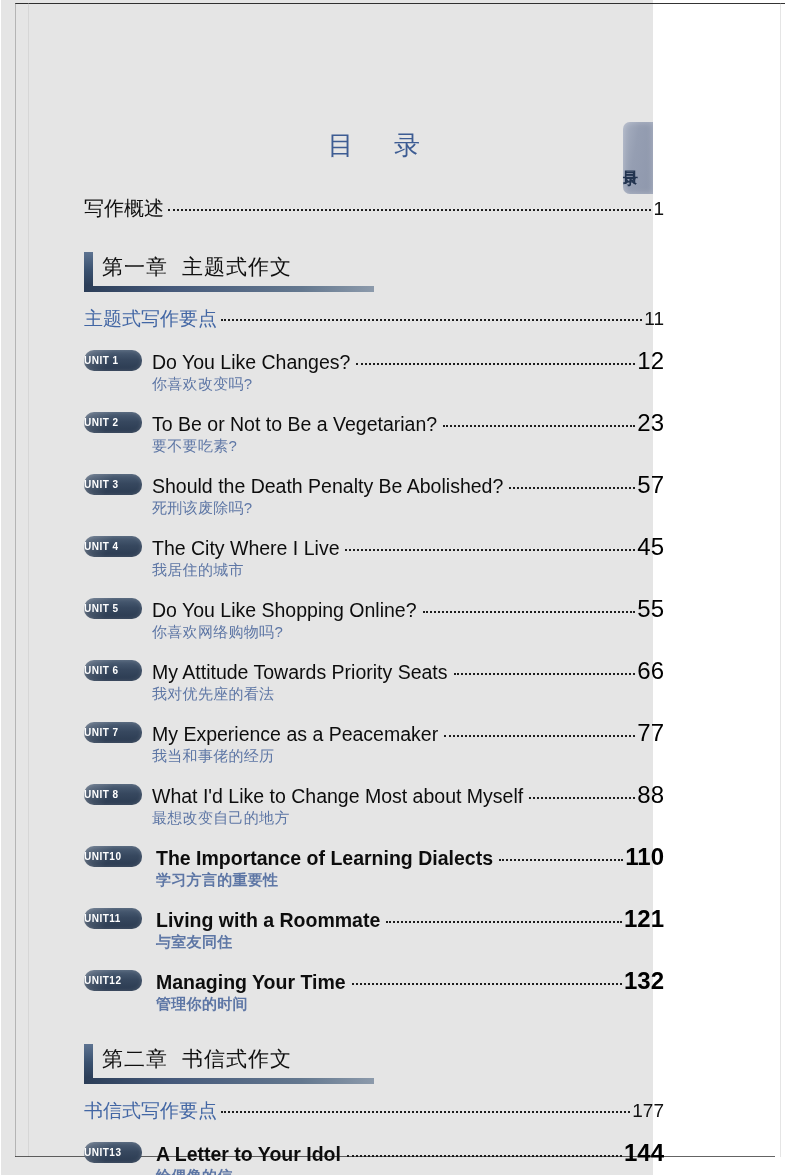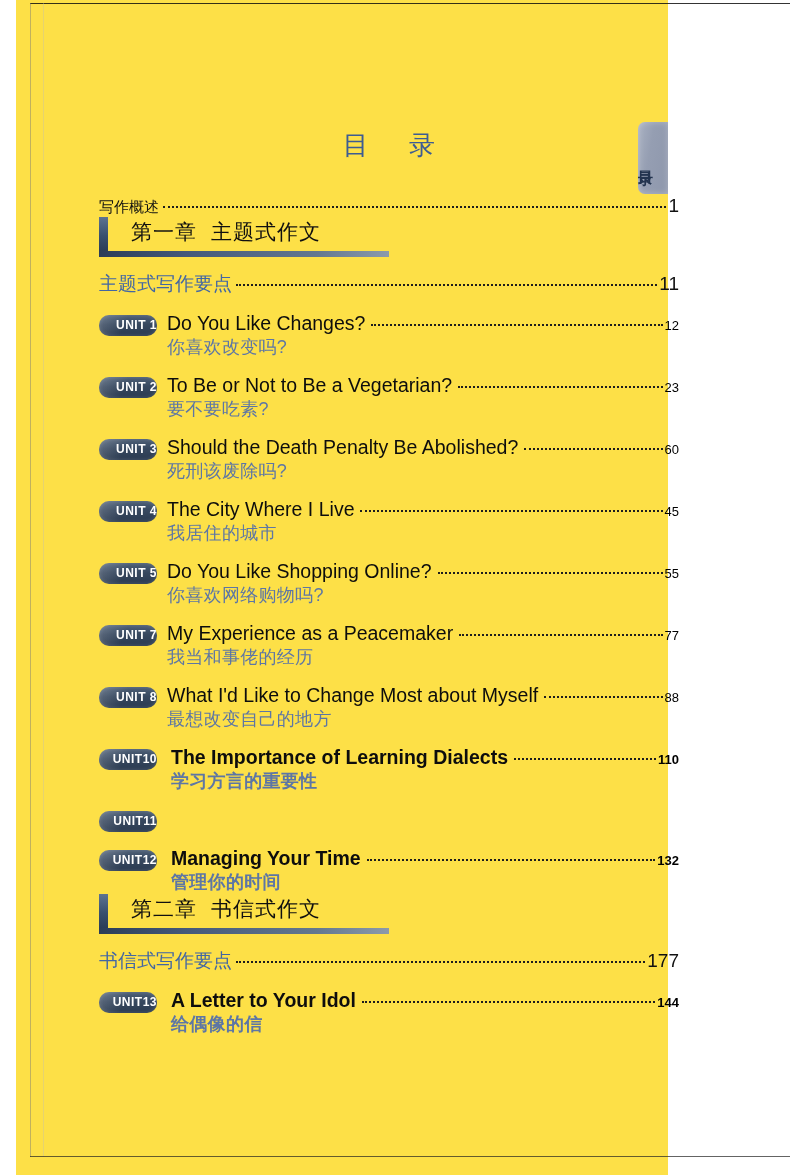--- a/index.html
+++ b/index.html
@@ -11,23 +11,23 @@
     width: 790px;
     height: 1175px;
     font-family: "Liberation Sans", "DejaVu Sans", sans-serif;
     position: relative;
     overflow: hidden;
   }
 
   
   #page {
     position: absolute;
-    left: 16px; top: 0;
+    left: 1px; top: 0;
     width: 652px; height: 1175px;
-    background: #fde047;
+    background: #e5e5e5;
     box-sizing: border-box;
   }
   .page-border-top    { position:absolute; left:14px;  top:3px;    width:770px; height:1px; background:#111; opacity:.85; }
   .page-border-bottom { position:absolute; left:14px;  top:1156px; width:760px; height:1px; background:#222; opacity:.7; }
   .page-border-left   { position:absolute; left:14px;  top:3px;    width:1px;   height:1154px; background:#777; opacity:.45; }
   .page-border-left2  { position:absolute; left:27px;  top:3px;    width:1px;   height:1154px; background:#bbb; opacity:.35; }
   .page-border-right  { position:absolute; left:779px; top:3px;    width:1px;   height:1154px; background:#aaa; opacity:.3; }
 
   
   #side-tab {
@@ -95,27 +95,28 @@
     color: #111;
     font-size: 19px;
     font-family: "Liberation Sans", sans-serif;
   }
 
   
   #preface {
     margin-top: 32px;
     font-size: 19px;
   }
-  #preface .lbl { color: #111; font-size: 15px; }
+  #preface .lbl { color: #111; font-size: 20px; }
 
   
   .chapter {
     position: relative;
+    margin-top: 30px;
     margin-bottom: 6px;
-    padding-left: 32px;
+    padding-left: 18px;
     height: 40px;
   }
   .chapter .bar-v {
     position: absolute;
     left: 0; top: 0;
     width: 9px; height: 34px;
     background: linear-gradient(180deg,#5d7391 0%,#39506e 55%,#2b3d57 100%);
   }
   .chapter .bar-h {
     position: absolute;
@@ -153,23 +154,23 @@
   .badge {
     flex: 0 0 auto;
     width: 58px;
     height: 21px;
     margin-top: 3px;
     border-radius: 10px;
     background:
       linear-gradient(115deg, rgba(255,255,255,.20) 0%, rgba(255,255,255,0) 45%),
       linear-gradient(180deg, #4d5f76 0%, #37485f 45%, #2a3a50 100%);
     color: #ffffff;
-    font-size: 12px;
+    font-size: 10px;
     line-height: 21px;
-    text-align: right;
+    text-align: left;
     letter-spacing: .5px;
     font-weight: 700;
     font-family: "Liberation Sans", sans-serif;
     box-shadow: inset 0 0 4px rgba(255,255,255,.18);
   }
   .unit-body {
     flex: 1 1 auto;
     margin-left: 10px;
     min-width: 0;
   }
@@ -185,24 +186,24 @@
     font-family: "Liberation Sans", sans-serif;
   }
   .unit-en .dots {
     flex: 1 1 auto;
     margin: 0 2px 0 6px;
     border-bottom: 2px dotted #1d1d1d;
     transform: translateY(-4px);
     height: 0;
     min-width: 10px;
   }
-  .unit-en .pg { font-size: 13px; }
+  .unit-en .pg { font-size: 24px; }
   .unit-zh {
     color: #5d76a5;
-    font-size: 18px;
+    font-size: 15px;
     margin-top: 1px;
     letter-spacing: .3px;
   }
   
   .unit.pad .unit-body { margin-left: 14px; font-weight: bold; }
 </style>
 </head>
 <body>
 
 <div id="page">
@@ -253,40 +254,48 @@
                 <span class="lbl">To Be or Not to Be a Vegetarian?</span>
                 <span class="dots"></span>
                 <span class="pg">23</span>
               </span><span class="unit-zh">要不要吃素?</span></span>
           </div>
           <div class="unit">
             <span class="badge">UNIT 3</span>
             <span class="unit-body"><span class="unit-en">
                 <span class="lbl">Should the Death Penalty Be Abolished?</span>
                 <span class="dots"></span>
-                <span class="pg">60</span>
+                <span class="pg">57</span>
               </span><span class="unit-zh">死刑该废除吗?</span></span>
           </div>
           <div class="unit">
             <span class="badge">UNIT 4</span>
             <span class="unit-body"><span class="unit-en">
                 <span class="lbl">The City Where I Live</span>
                 <span class="dots"></span>
                 <span class="pg">45</span>
               </span><span class="unit-zh">我居住的城市</span></span>
           </div>
           <div class="unit">
             <span class="badge">UNIT 5</span>
             <span class="unit-body"><span class="unit-en">
                 <span class="lbl">Do You Like Shopping Online?</span>
                 <span class="dots"></span>
                 <span class="pg">55</span>
               </span><span class="unit-zh">你喜欢网络购物吗?</span></span>
           </div>
           <div class="unit">
+            <span class="badge">UNIT 6</span>
+            <span class="unit-body"><span class="unit-en">
+                <span class="lbl">My Attitude Towards Priority Seats</span>
+                <span class="dots"></span>
+                <span class="pg">66</span>
+              </span><span class="unit-zh">我对优先座的看法</span></span>
+          </div>
+          <div class="unit">
             <span class="badge">UNIT 7</span>
             <span class="unit-body"><span class="unit-en">
                 <span class="lbl">My Experience as a Peacemaker</span>
                 <span class="dots"></span>
                 <span class="pg">77</span>
               </span><span class="unit-zh">我当和事佬的经历</span></span>
           </div>
           <div class="unit">
             <span class="badge">UNIT 8</span>
             <span class="unit-body"><span class="unit-en">
@@ -298,20 +307,25 @@
           <div class="unit pad">
             <span class="badge">UNIT10</span>
             <span class="unit-body"><span class="unit-en">
                 <span class="lbl">The Importance of Learning Dialects</span>
                 <span class="dots"></span>
                 <span class="pg">110</span>
               </span><span class="unit-zh">学习方言的重要性</span></span>
           </div>
           <div class="unit pad">
             <span class="badge">UNIT11</span>
+            <span class="unit-body"><span class="unit-en">
+                <span class="lbl">Living with a Roommate</span>
+                <span class="dots"></span>
+                <span class="pg">121</span>
+              </span><span class="unit-zh">与室友同住</span></span>
           </div>
           <div class="unit pad">
             <span class="badge">UNIT12</span>
             <span class="unit-body"><span class="unit-en">
                 <span class="lbl">Managing Your Time</span>
                 <span class="dots"></span>
                 <span class="pg">132</span>
               </span><span class="unit-zh">管理你的时间</span></span>
           </div>
         </div>

